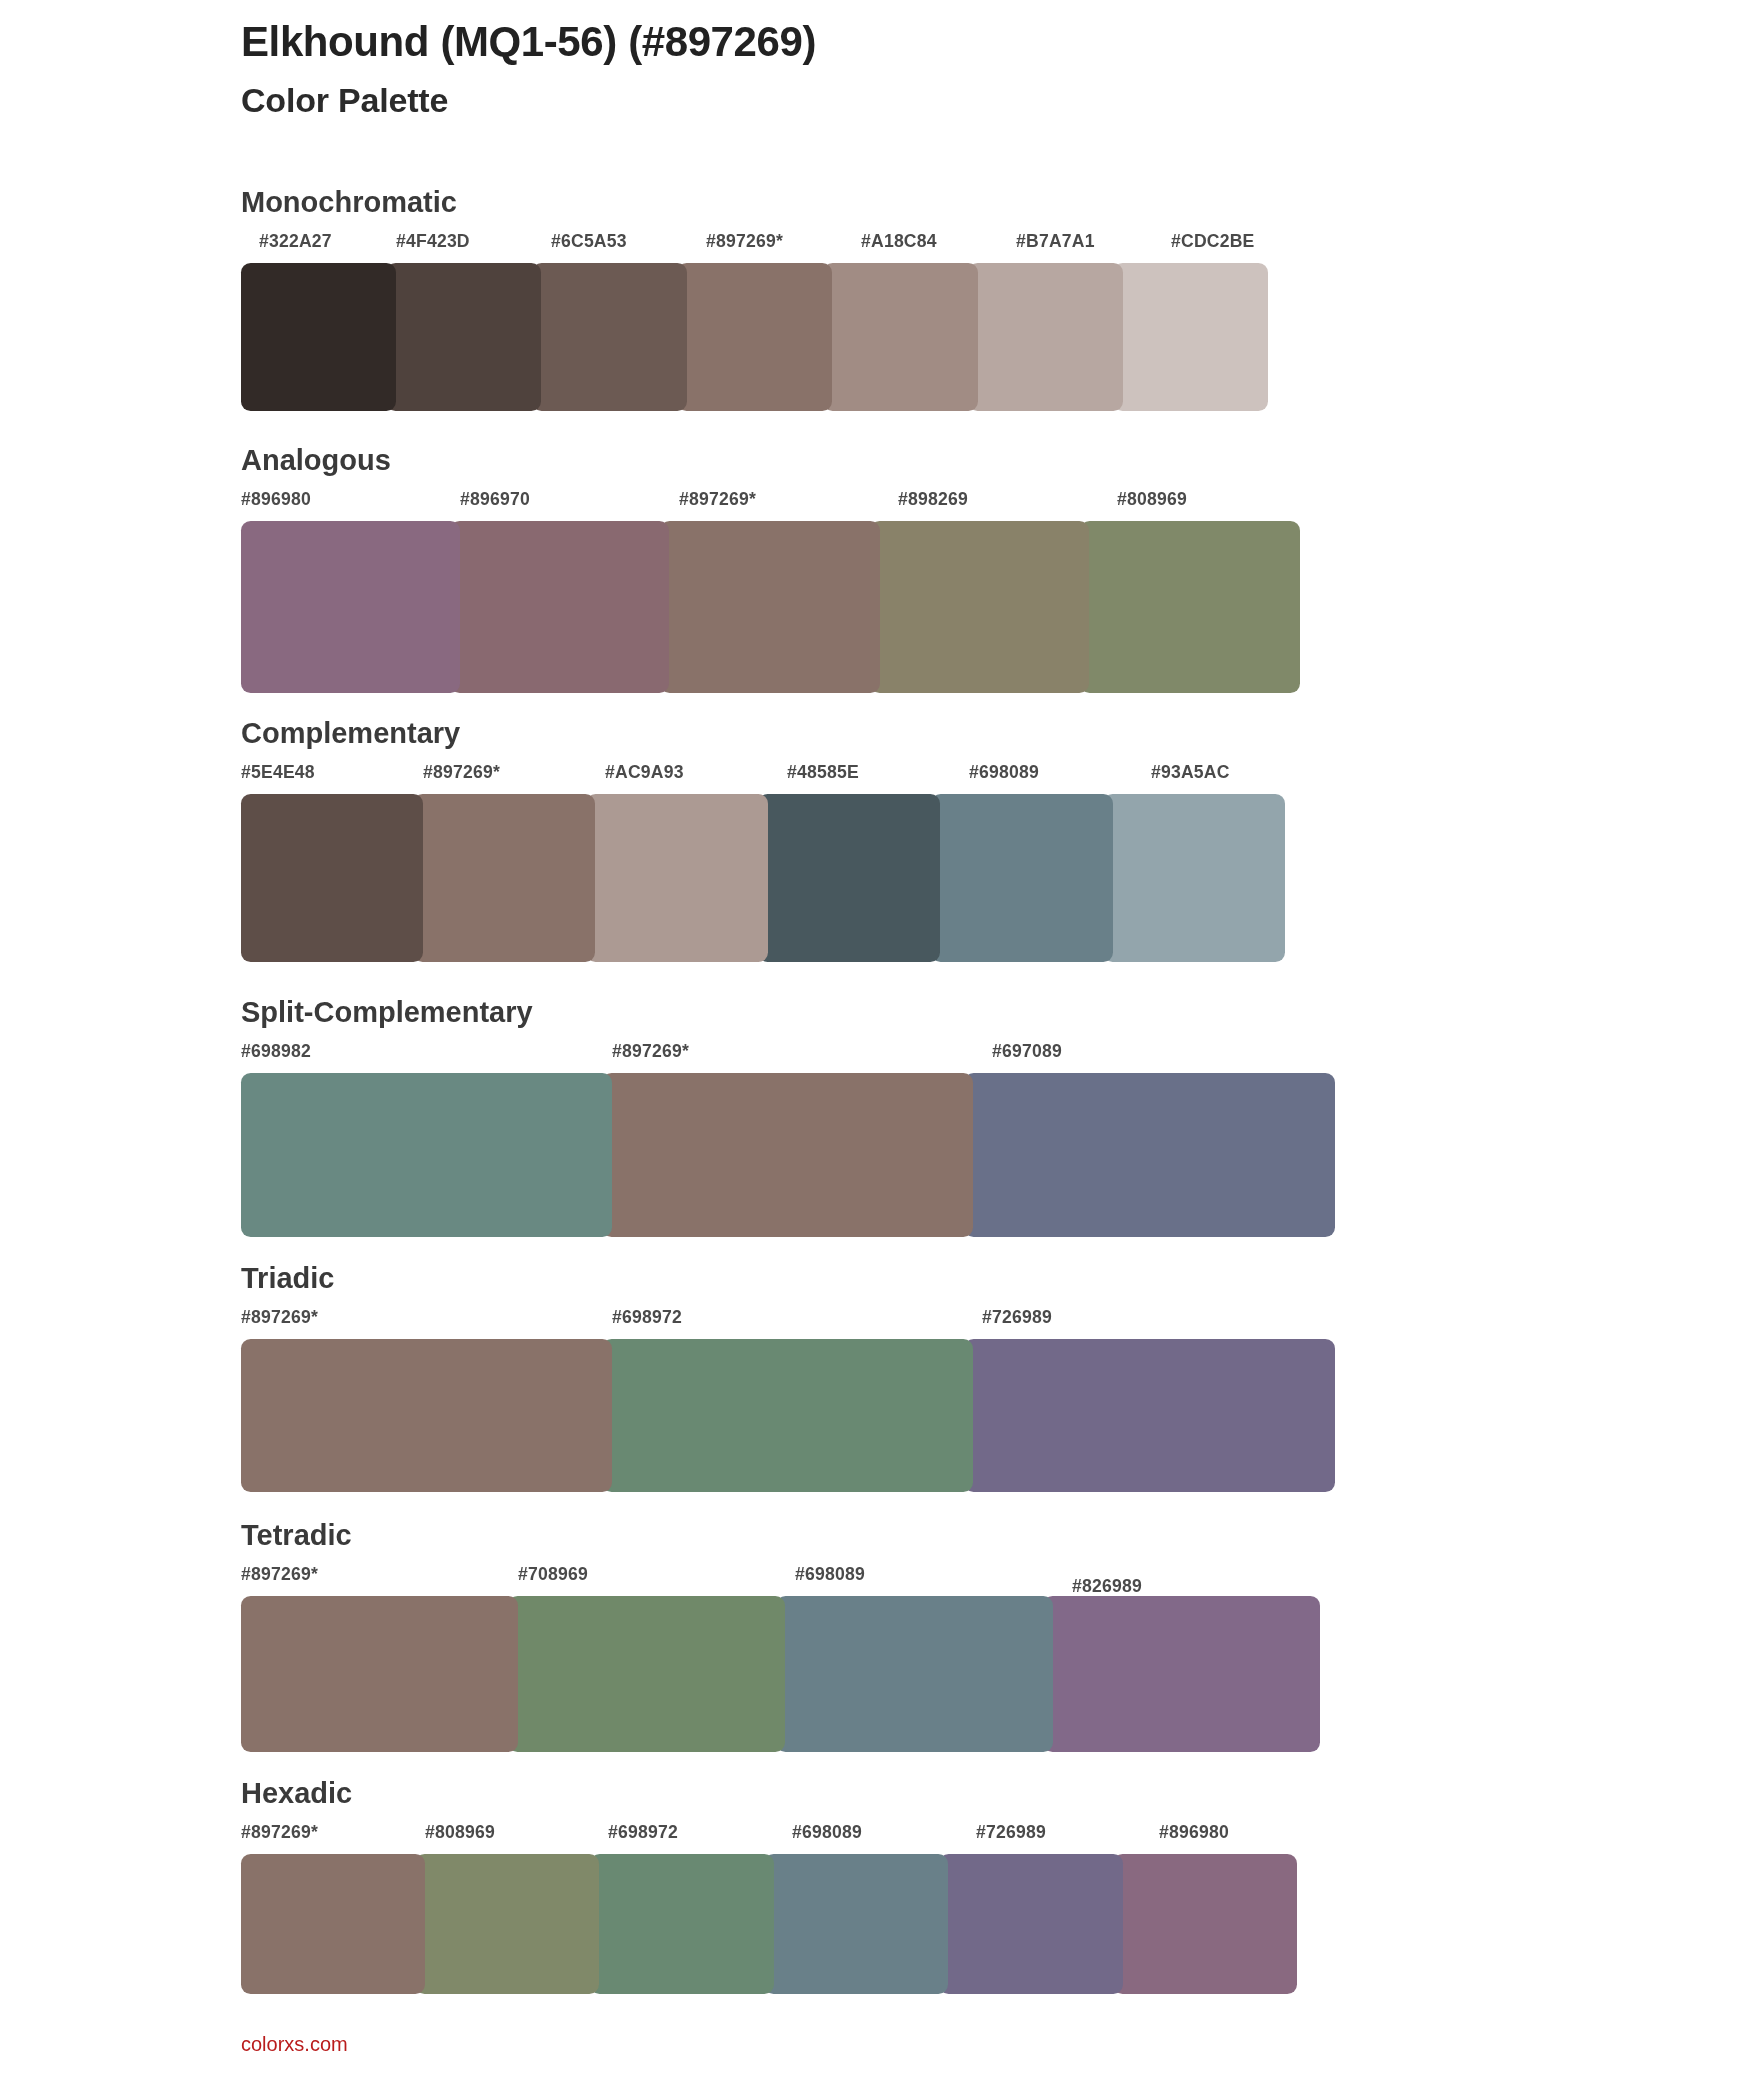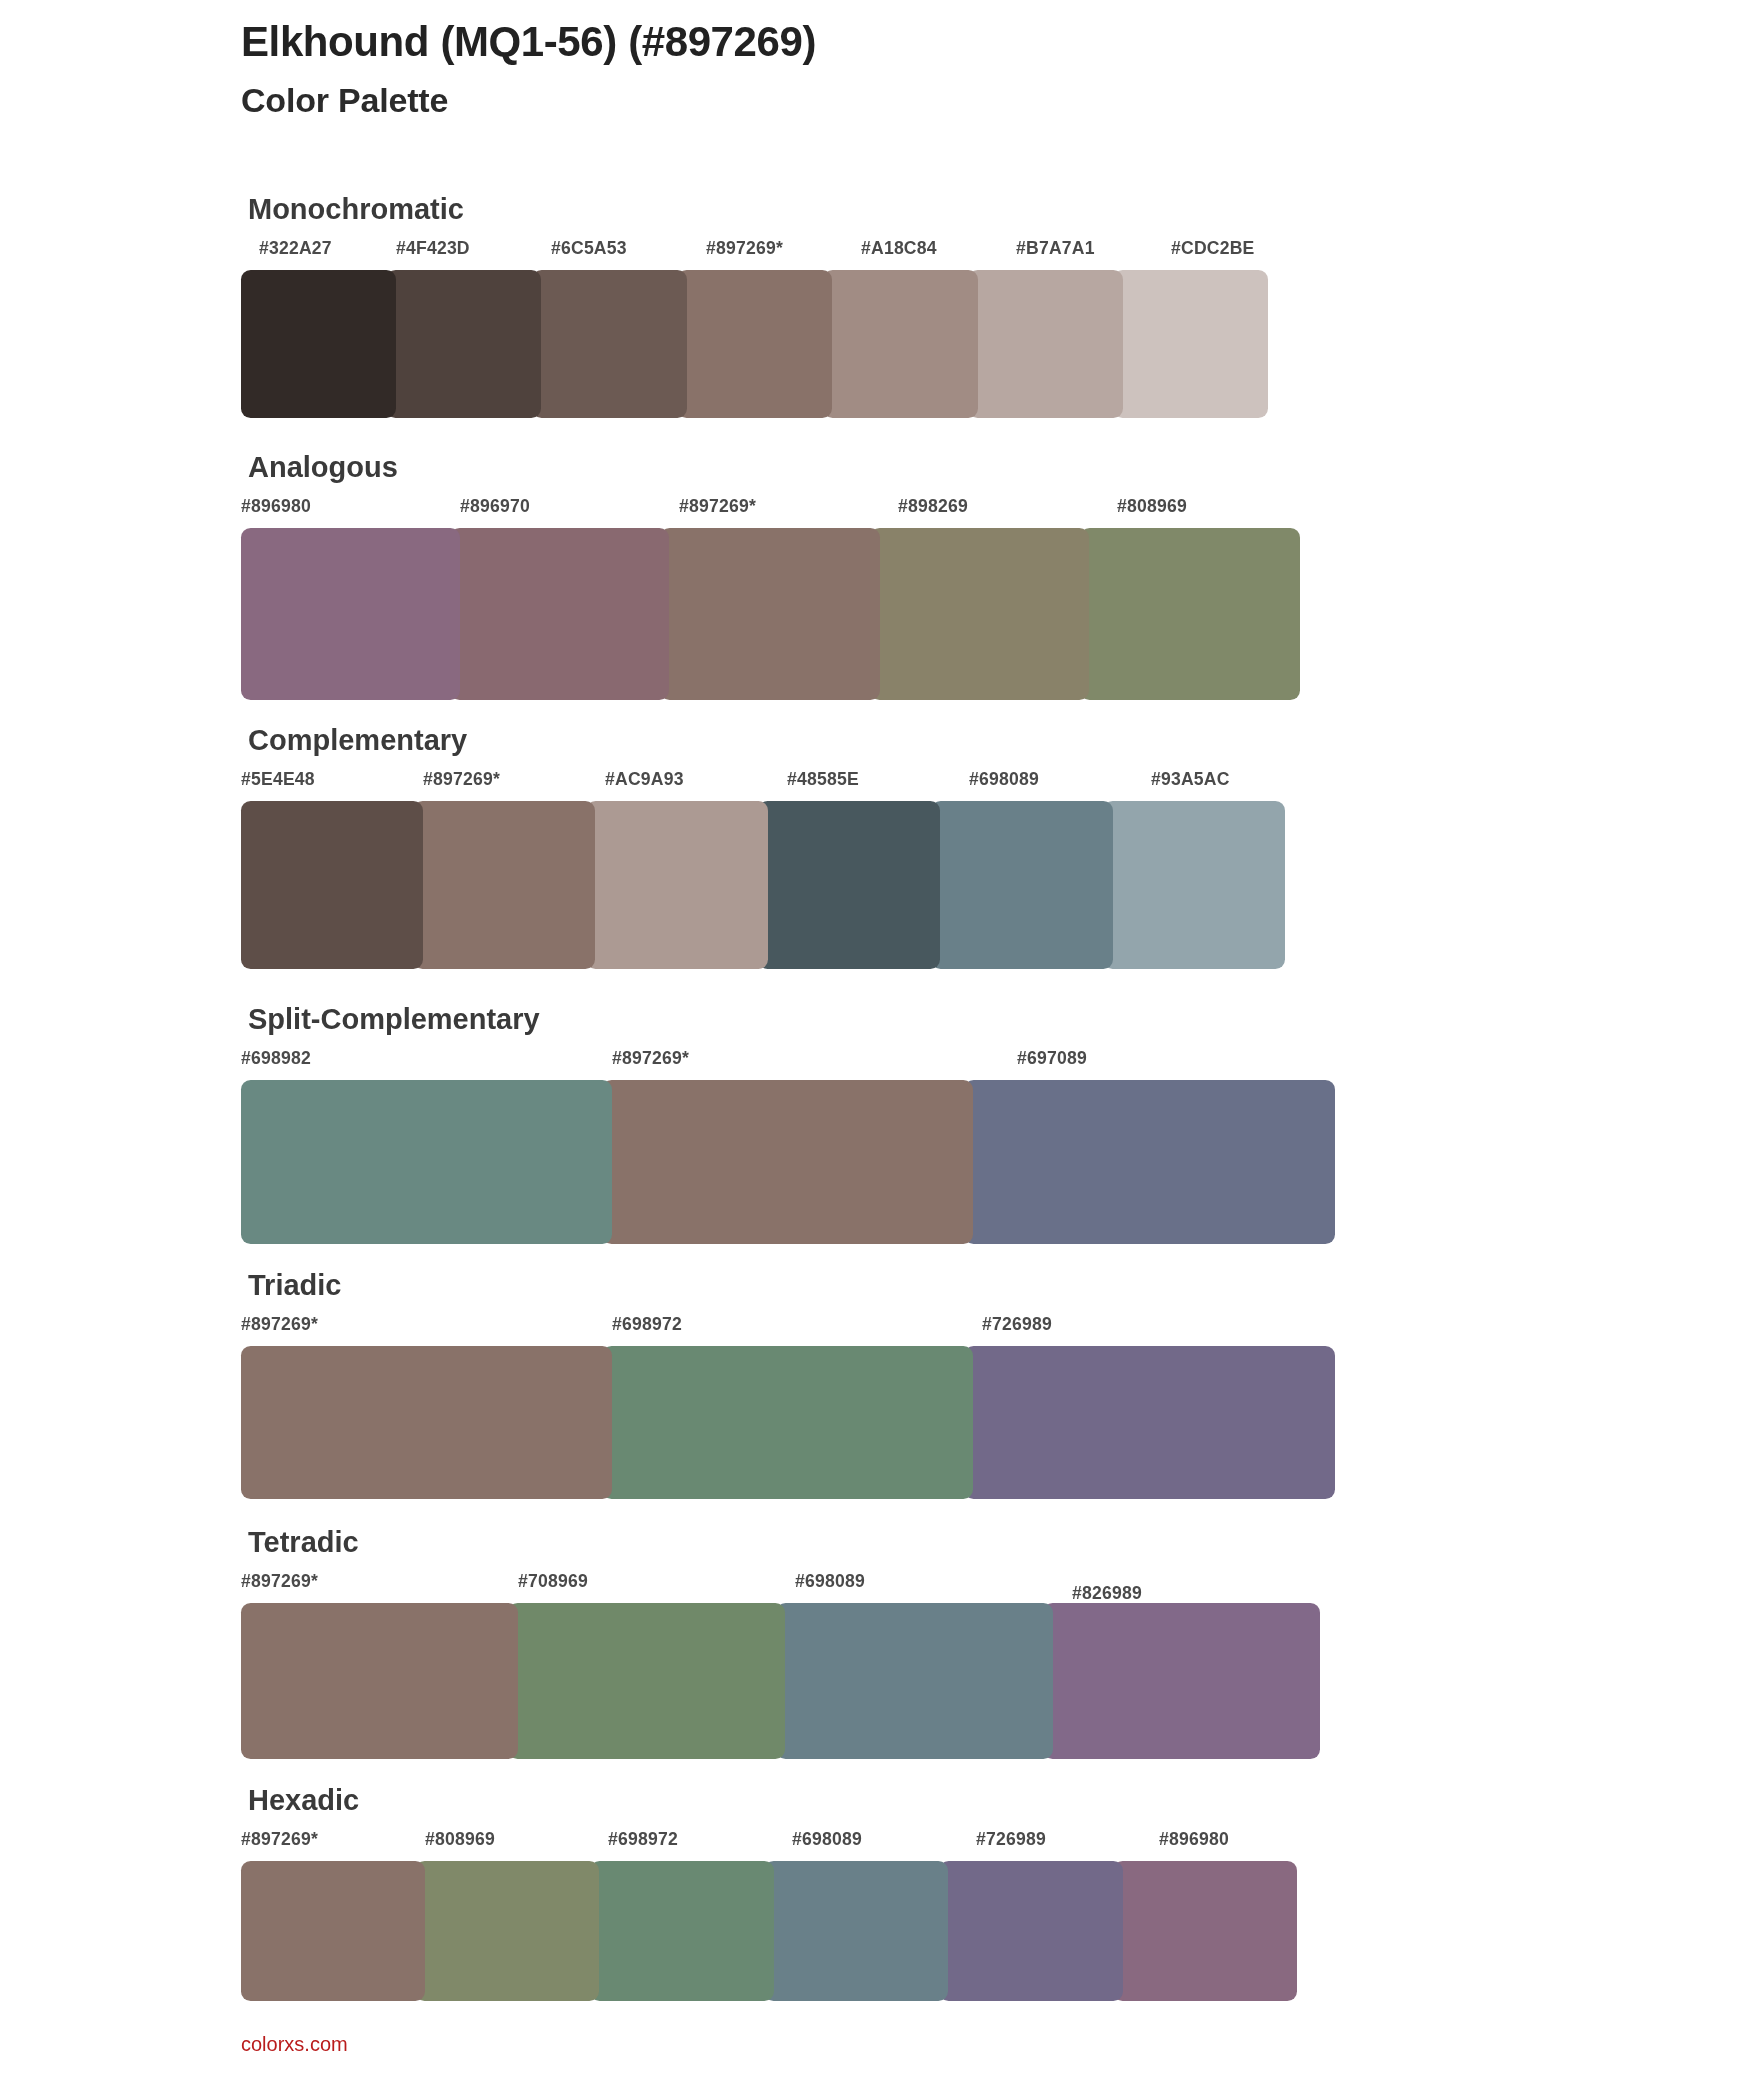--- a/index.html
+++ b/index.html
@@ -57,21 +57,21 @@
 
   .section {
     position: absolute;
     left: 241px;
   }
 
   .section-title {
     font-size: 29px;
     font-weight: 700;
     color: #3a3a3a;
-    margin: 7px;
+    margin: 0;
     line-height: 1.0;
     white-space: nowrap;
   }
 
   .labels {
     position: relative;
     height: 29px;
     margin-top: 13.6px;
   }
   .swatch-label {
@@ -172,21 +172,21 @@
           <div class="swatch" title="#48585E" style="width: 182px; background: rgb(72, 88, 94); margin-left: -9.6px; z-index: 3;"></div>
           <div class="swatch" title="#698089" style="width: 182px; background: rgb(105, 128, 137); margin-left: -9.6px; z-index: 2;"></div>
           <div class="swatch" title="#93A5AC" style="width: 182px; background: rgb(147, 165, 172); margin-left: -9.6px; z-index: 1;"></div>
         </div>
       </div>
       <div class="section" style="top: 998px; left: 241px; width: 1112px;">
         <div class="section-title">Split-Complementary</div>
         <div class="labels">
           <span class="swatch-label" style="left: 0px;">#698982</span>
           <span class="swatch-label" style="left: 371px;">#897269*</span>
-          <span class="swatch-label" style="left: 776px;">#697089</span>
+          <span class="swatch-label" style="left: 751px;">#697089</span>
         </div>
         <div class="swatches" style="height: 164px;">
           <div class="swatch" title="#698982" style="width: 371px; background: rgb(105, 137, 130); margin-left: 0px; z-index: 3;"></div>
           <div class="swatch" title="#897269*" style="width: 371px; background: rgb(137, 114, 105); margin-left: -9.6px; z-index: 2;"></div>
           <div class="swatch" title="#697089" style="width: 371px; background: rgb(105, 112, 137); margin-left: -9.6px; z-index: 1;"></div>
         </div>
       </div>
       <div class="section" style="top: 1264px; left: 241px; width: 1112px;">
         <div class="section-title">Triadic</div>
         <div class="labels">

